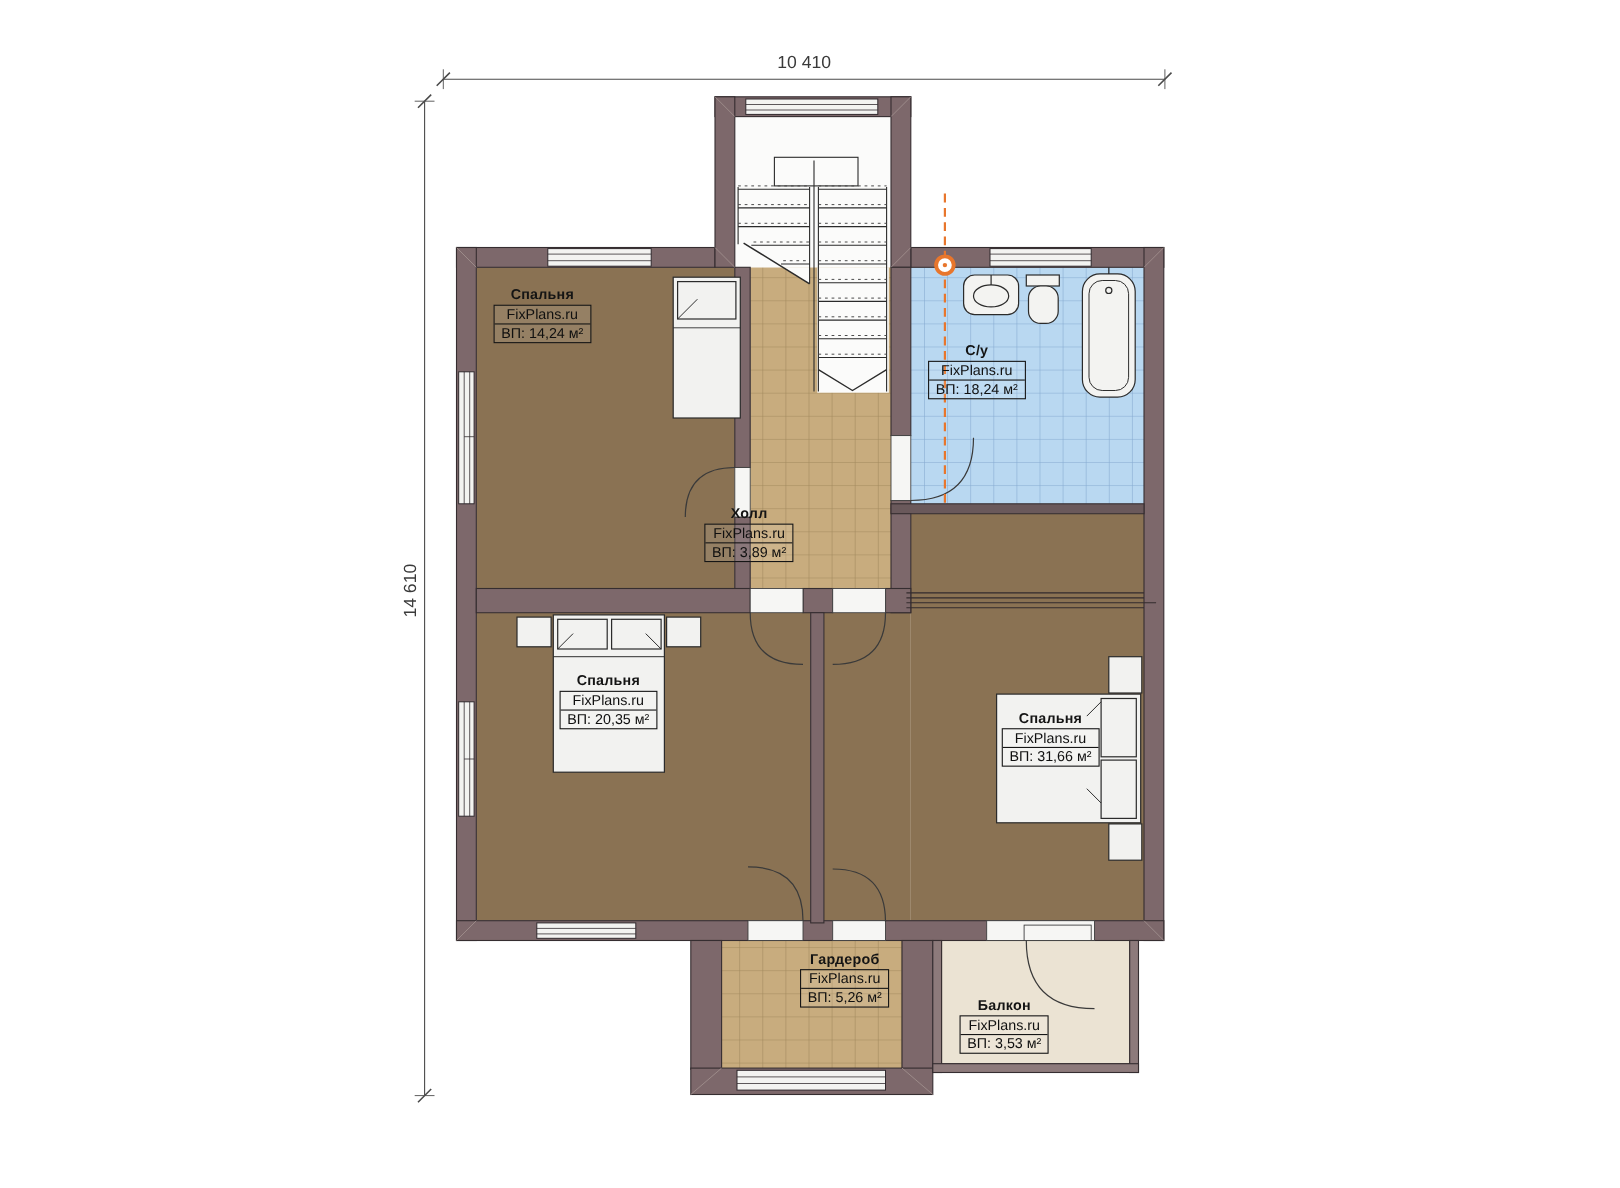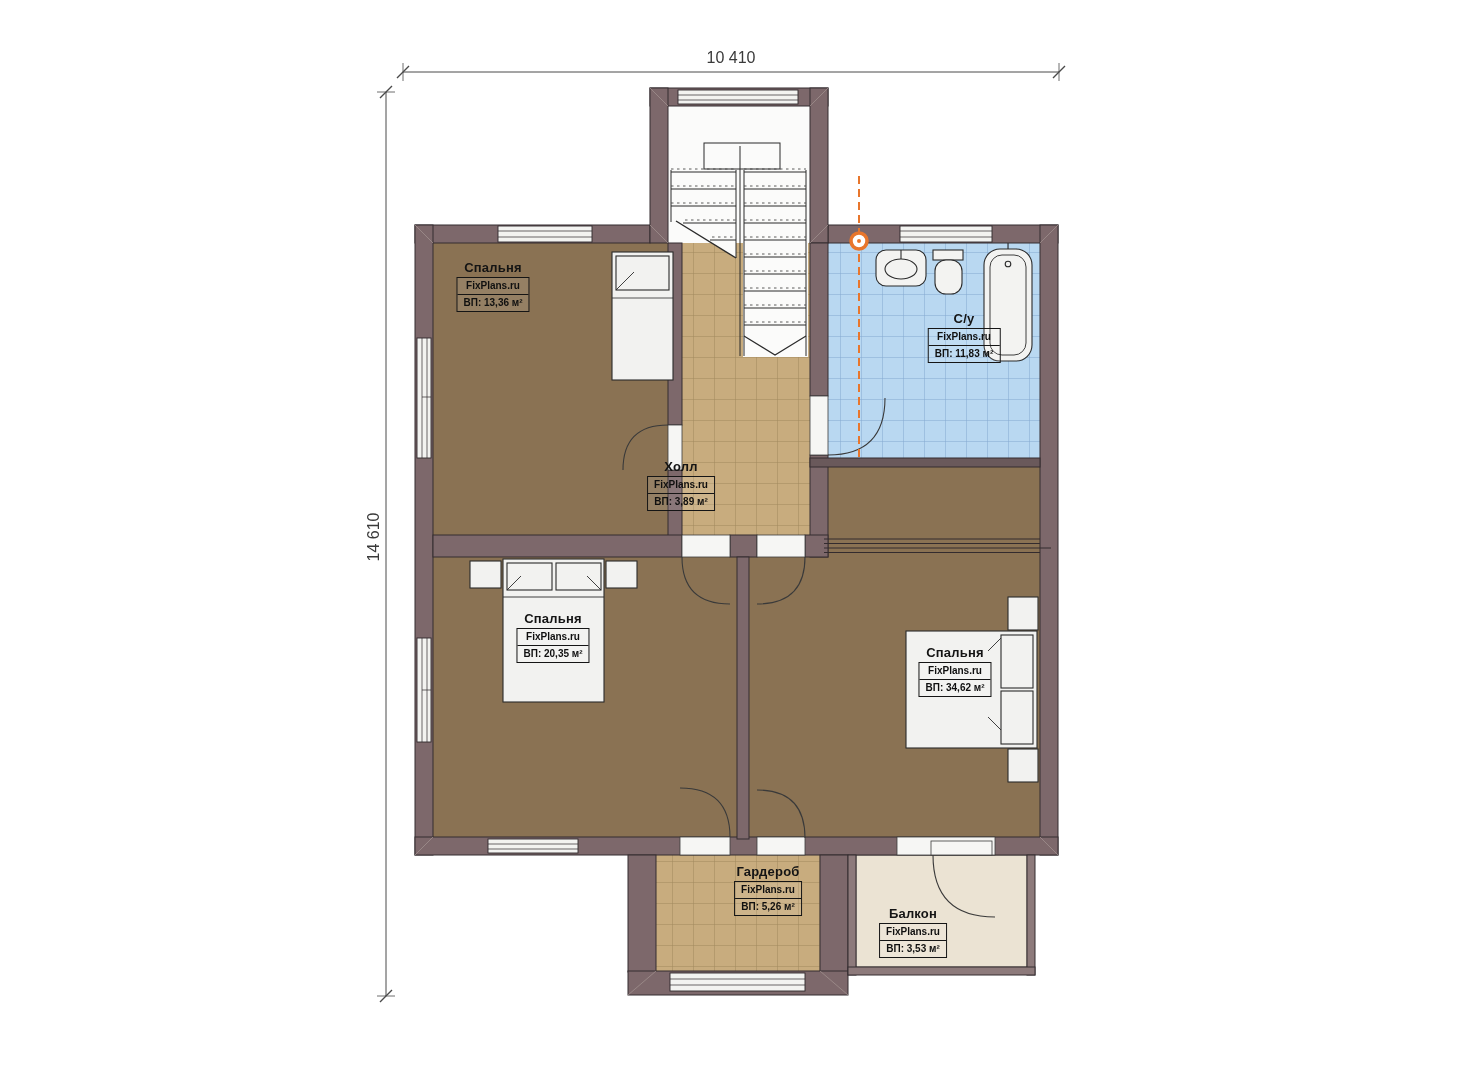--- a/index.html
+++ b/index.html
@@ -2,22 +2,22 @@
 <html><head>
 <meta charset="utf-8">
 <style>
   html,body{margin:0;padding:0;background:#ffffff;}
   #stage{position:relative;width:1473px;height:1080px;background:#fff;overflow:hidden;
          font-family:"Liberation Sans","DejaVu Sans",sans-serif;}
   #plan-svg{position:absolute;left:0;top:0;}
   .room-label{position:absolute;transform:translateX(-50%);display:flex;flex-direction:column;
               align-items:center;gap:2px;z-index:5;}
   .room-name{font-weight:bold;font-size:13px;color:#141414;letter-spacing:.2px;white-space:nowrap;}
-  .plate{border:1.5px solid #151515;font-size:10px;color:#101010;text-align:center;
-         background:rgba(255,255,255,0.10);font-weight:bold;}
+  .plate{border:1.5px solid #151515;font-size:13px;color:#101010;text-align:center;
+         background:rgba(255,255,255,0.10);}
   .plate .row{padding:0 6px;line-height:16px;white-space:nowrap;}
   .plate .row + .row{border-top:1.5px solid #151515;}
   .dim-label{position:absolute;font-size:16px;color:#3a3a3a;white-space:nowrap;z-index:4;}
   .dim-h{transform:translateX(-50%);}
   .dim-v{transform:translate(-50%,-50%) rotate(-90deg);}
 </style>
 </head>
 <body>
 
 <div id="stage">
@@ -178,29 +178,29 @@
   </g>
 </svg>
 
 <div class="dim-label dim-h" style="left:731px;top:49px">10 410</div>
 <div class="dim-label dim-v" style="left:374px;top:537px">14 610</div>
 
 <div class="room-label" style="left:493px;top:260px">
   <div class="room-name">Спальня</div>
   <div class="plate">
     <div class="row">FixPlans.ru</div>
-    <div class="row">ВП: 13,36 м²</div>
-  </div>
-</div>
-
-<div class="room-label" style="left:964px;top:311px">
+    <div class="row">ВП: 14,24 м²</div>
+  </div>
+</div>
+
+<div class="room-label" style="left:888px;top:311px">
   <div class="room-name">С/у</div>
   <div class="plate">
     <div class="row">FixPlans.ru</div>
-    <div class="row">ВП: 11,83 м²</div>
+    <div class="row">ВП: 18,24 м²</div>
   </div>
 </div>
 
 <div class="room-label" style="left:681px;top:459px">
   <div class="room-name">Холл</div>
   <div class="plate">
     <div class="row">FixPlans.ru</div>
     <div class="row">ВП: 3,89 м²</div>
   </div>
 </div>
@@ -210,21 +210,21 @@
   <div class="plate">
     <div class="row">FixPlans.ru</div>
     <div class="row">ВП: 20,35 м²</div>
   </div>
 </div>
 
 <div class="room-label" style="left:955px;top:645px">
   <div class="room-name">Спальня</div>
   <div class="plate">
     <div class="row">FixPlans.ru</div>
-    <div class="row">ВП: 34,62 м²</div>
+    <div class="row">ВП: 31,66 м²</div>
   </div>
 </div>
 
 <div class="room-label" style="left:768px;top:864px">
   <div class="room-name">Гардероб</div>
   <div class="plate">
     <div class="row">FixPlans.ru</div>
     <div class="row">ВП: 5,26 м²</div>
   </div>
 </div>

